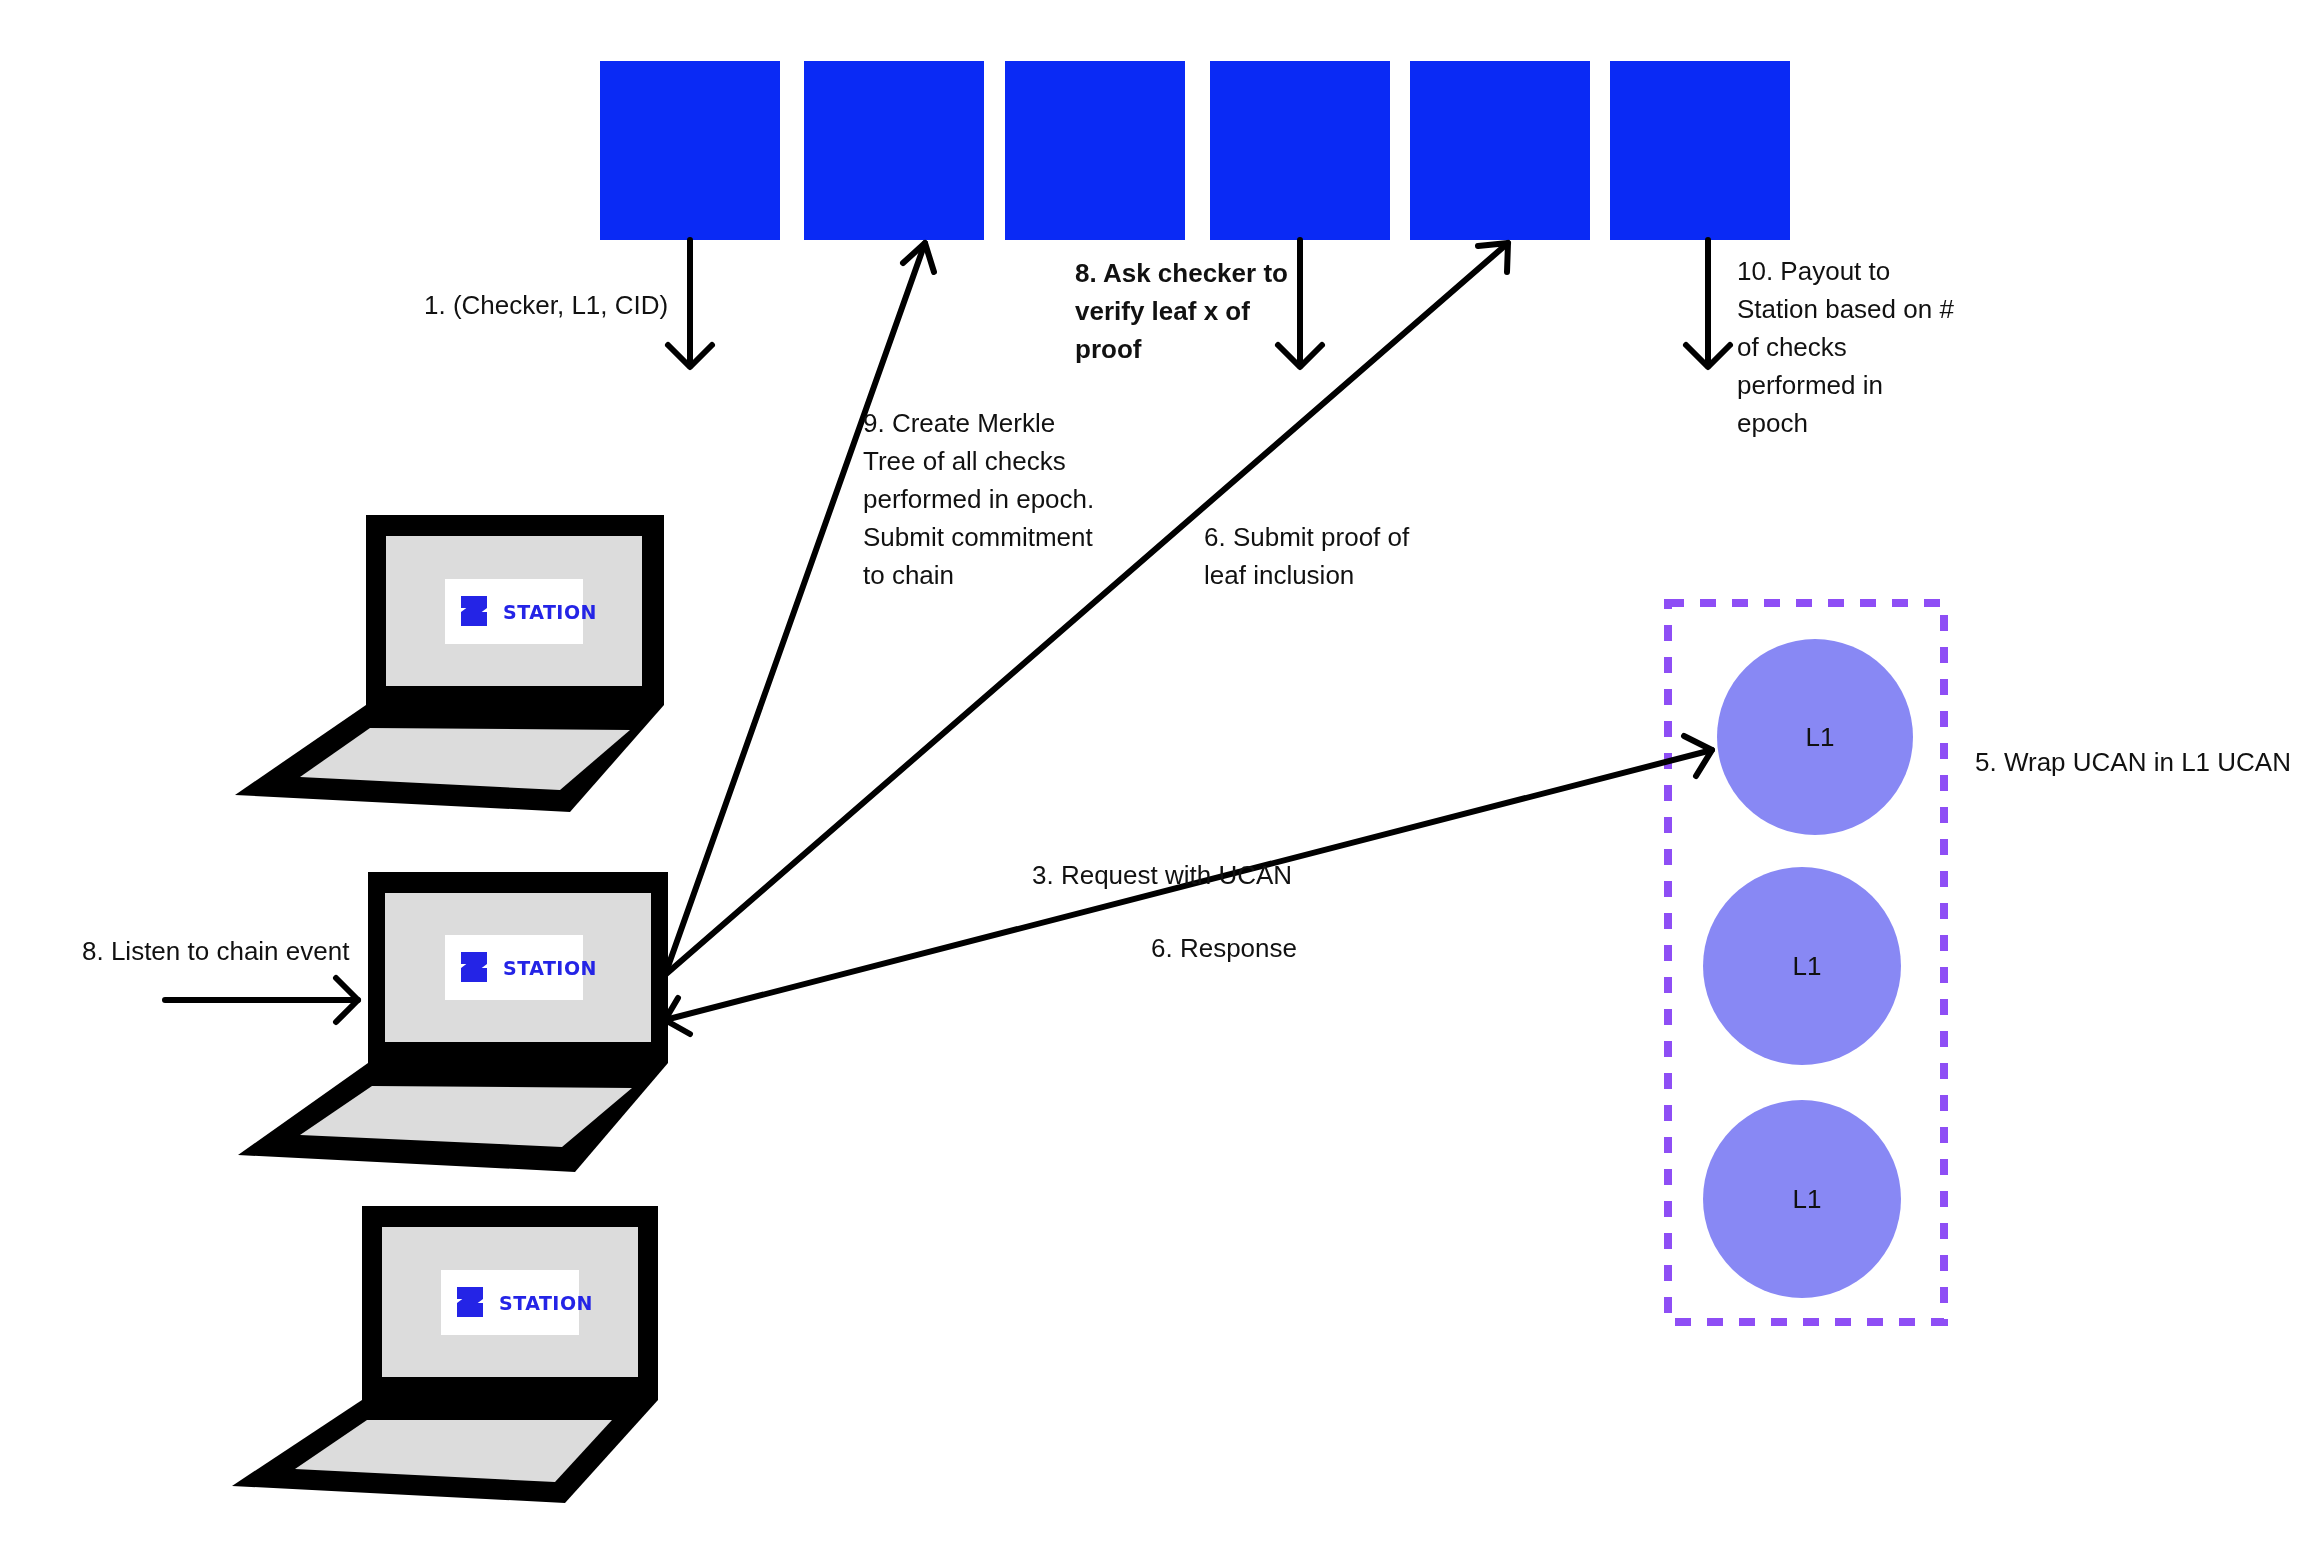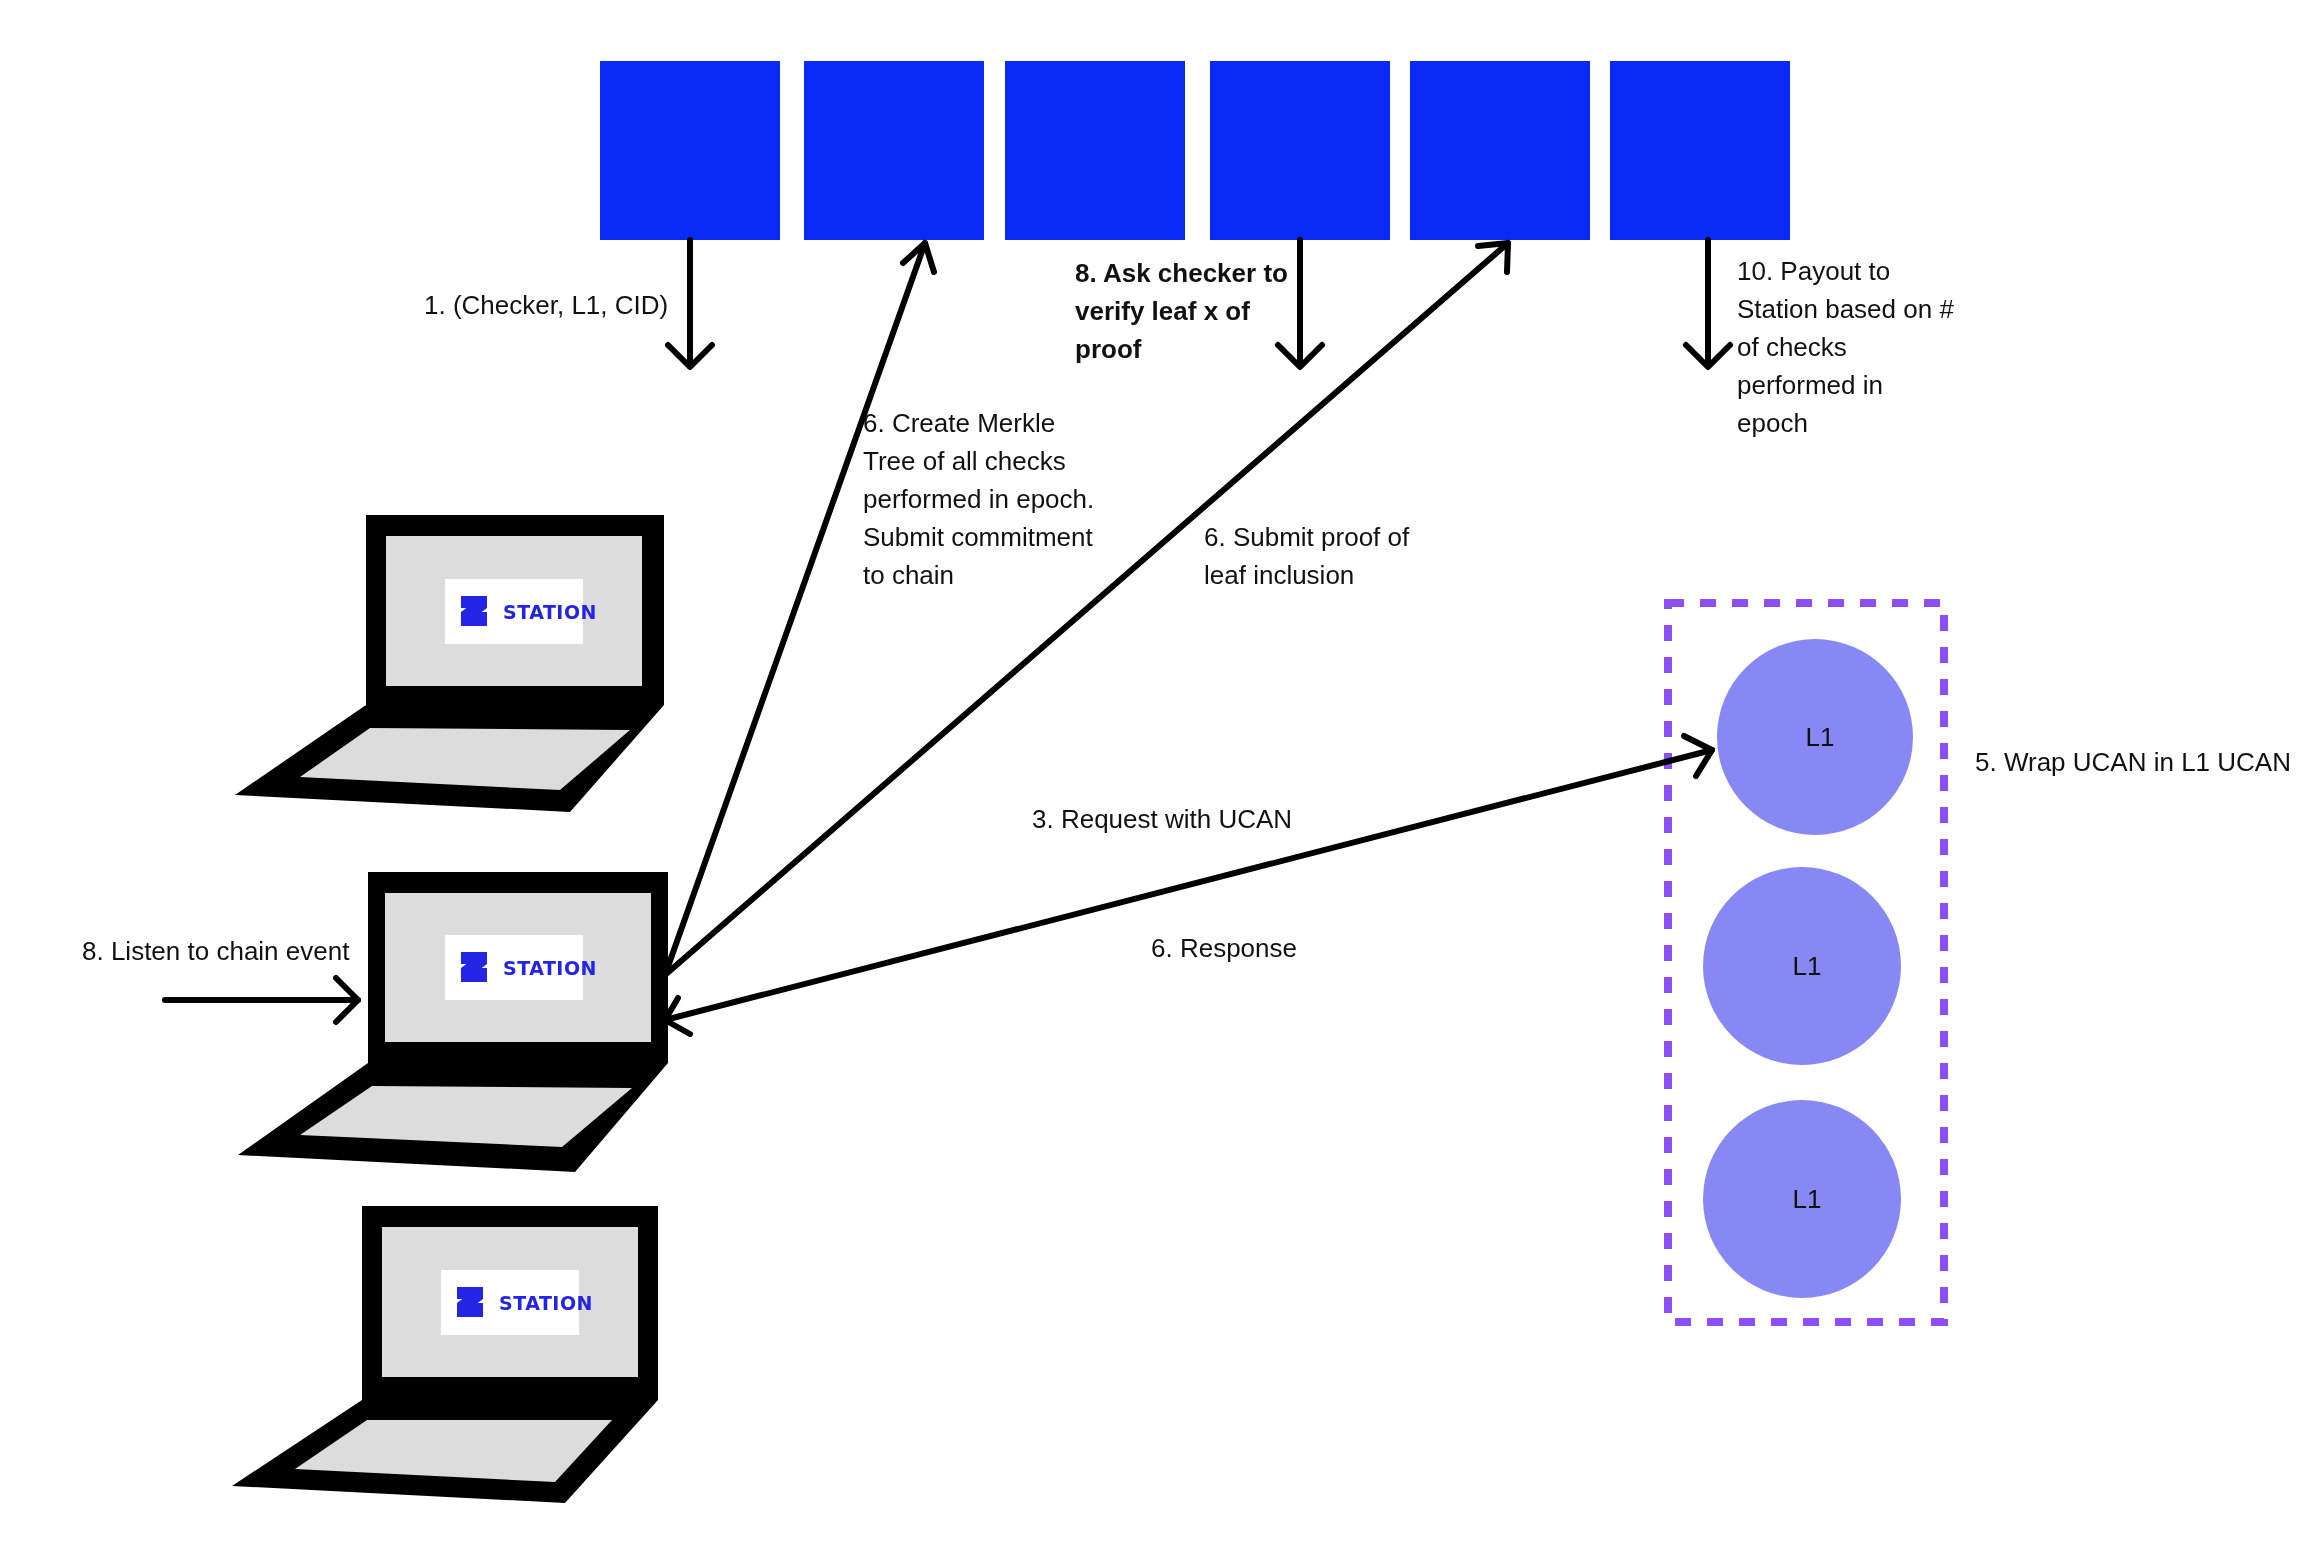--- a/index.html
+++ b/index.html
@@ -97,24 +97,24 @@
     <g>
       <line x1="665" y1="1020" x2="1712" y2="750"></line>
       <polyline points="1684,736 1712,750 1696,776"></polyline>
       <polyline points="678,998 665,1020 690,1034"></polyline>
     </g>
   </g>
 </svg>
 
 <div class="lbl" style="left:424px; top:286px;">1. (Checker, L1, CID)</div>
 <div class="lbl" style="left:82px; top:932px;">8. Listen to chain event</div>
-<div class="lbl" style="left:1032px; top:800px;text-align:center;">3. Request with UCAN</div>
+<div class="lbl" style="left:1032px; top:856px;text-align:center;">3. Request with UCAN</div>
 <div class="lbl" style="left:1975px; top:711px;margin-top:32px;">5. Wrap UCAN in L1 UCAN</div>
 <div class="lbl" style="left:1127px; top:929px;margin-left:24px;">6. Response</div>
-<div class="lbl" style="left:863px; top:404px;">6. Create Merkle
+<div class="lbl" style="left:863px; top:404px;">9. Create Merkle
 Tree of all checks
 performed in epoch.
 Submit commitment
 to chain</div>
 <div class="lbl" style="left:1075px; top:254px;font-weight:bold;">8. Ask checker to
 verify leaf x of
 proof</div>
 <div class="lbl" style="left:1204px; top:518px;">6. Submit proof of
 leaf inclusion</div>
 <div class="lbl" style="left:1737px; top:252px;">10. Payout to

